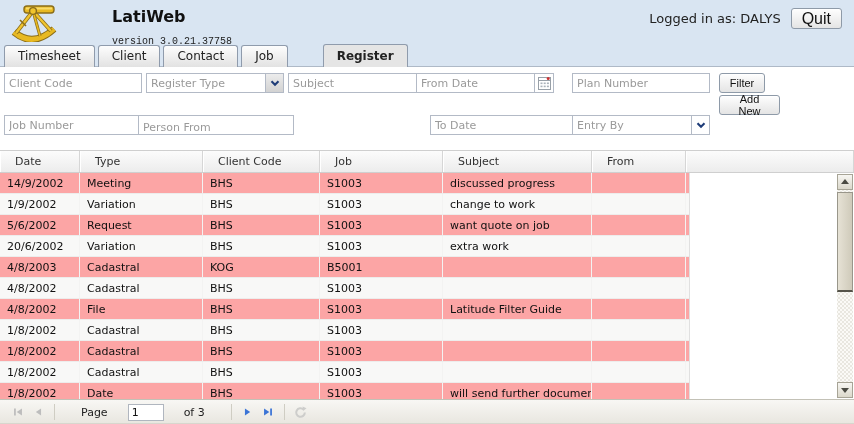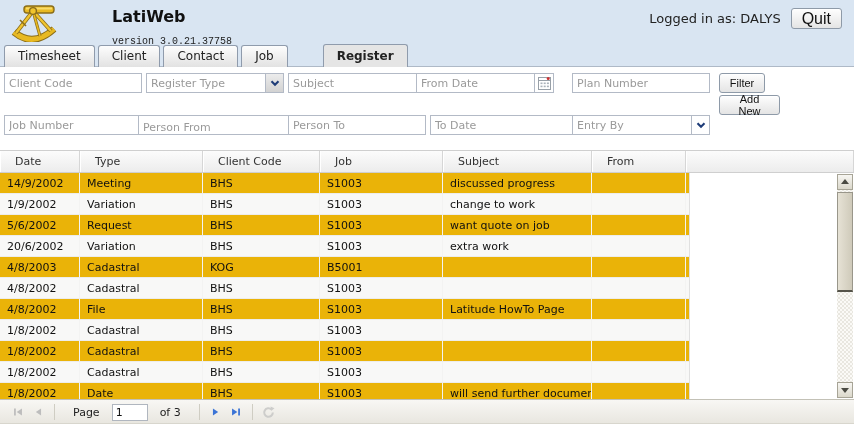--- a/index.html
+++ b/index.html
@@ -58,21 +58,21 @@
   }
   .gh-cell{
     height:100%;display:flex;align-items:center;padding-left:15px;color:#333;
     border-right:1px solid #d6d6d6;box-shadow:1px 0 0 #fff inset;cursor:pointer;
     overflow:hidden;white-space:nowrap;
   }
   .grid-rows{
     position:absolute;top:173px;left:0;width:690px;height:226px;overflow:hidden;
     border-right:1px solid #e0e0e0;background:#fff;
   }
-  .grid-row{display:flex;height:21px;border-bottom:1px solid #ededec;background:#eab308;cursor:pointer;}
+  .grid-row{display:flex;height:21px;border-bottom:1px solid #ededec;background:#fca5a5;cursor:pointer;}
   .grid-row:nth-child(even){background:#f8f8f7;}
   .g-cell{
     height:100%;display:flex;align-items:center;padding-left:7px;
     overflow:hidden;white-space:nowrap;border-right:1px solid #f3f3f2;color:#111;
   }
   
   .vscroll{position:absolute;left:837px;top:174px;width:16px;height:224px;}
   .scroll-btn{
     position:absolute;left:0;width:16px;height:16px;display:flex;align-items:center;justify-content:center;
     background:linear-gradient(#f7f6f2,#dbd8cb);border:1px solid #a7a496;cursor:pointer;
@@ -88,21 +88,21 @@
     background:linear-gradient(90deg,#e6e2d5,#cfcaba);border:1px solid #99968a;border-bottom:2px solid #55534a;
   }
   
   .pager{
     position:absolute;top:399px;left:0;width:854px;height:25px;
     background:linear-gradient(#f8f7f4,#e8e6df);border-top:1px solid #c3c1b6;
     display:flex;align-items:center;padding:0 8px;
   }
   .pager .sep{width:1px;height:16px;background:#cfcdc3;margin:0 6px;}
   .p-icon{width:16px;height:16px;display:flex;align-items:center;justify-content:center;cursor:pointer;margin:0 2px;}
-  .p-label{color:#222;margin:0 12px;}
+  .p-label{color:#222;margin:0 20px;}
   .page-input{
     width:36px;height:17px;border:1px solid #b0b6bf;font-family:inherit;font-size:11px;padding:0 3px;color:#111;
   }
   .p-display{margin-left:auto;color:#333;}
 </style>
 </head>
 <body>
 
 <div id="app">
 
@@ -177,23 +177,20 @@
   </div>
   <button class="btn filter-btn">Filter</button>
   <button class="btn addnew-btn">Add New</button>
 
   <div class="f-input" style="left:4px;top:115px;width:164px;">
     <input placeholder="Job Number" style="">
   </div>
   <div class="f-input" style="left:138px;top:115px;width:156px;align-items:flex-end;">
     <input placeholder="Person From" style="">
   </div>
-  <div class="f-input" style="left:288px;top:115px;width:138px;">
-    <input placeholder="Person To" style="">
-  </div>
   <div class="f-combo" style="left:430px;top:115px;width:162px;">
     <input placeholder="To Date" style="">
     <span class="trigger date-trigger">
       <svg width="13" height="14" viewBox="0 0 13 14">
         <rect x="0.5" y="1.5" width="12" height="12" fill="#fff" stroke="#98a0a8"></rect>
         <line x1="1" y1="4.5" x2="12" y2="4.5" stroke="#98a0a8"></line>
         <circle cx="10.2" cy="2.6" r="1.5" fill="#cc3333"></circle>
         <g fill="#aab2ba">
           <rect x="2.5" y="6.5" width="2" height="1.6"></rect>
             <rect x="5.7" y="6.5" width="2" height="1.6"></rect>
@@ -270,21 +267,21 @@
         <div class="g-cell" style="width: 117px;">BHS</div>
         <div class="g-cell" style="width: 123px;">S1003</div>
         <div class="g-cell" style="width: 149px;"></div>
         <div class="g-cell" style="width: 94px;"></div>
       </div>
       <div class="grid-row">
         <div class="g-cell" style="width: 80px;">4/8/2002</div>
         <div class="g-cell" style="width: 123px;">File</div>
         <div class="g-cell" style="width: 117px;">BHS</div>
         <div class="g-cell" style="width: 123px;">S1003</div>
-        <div class="g-cell" style="width: 149px;">Latitude HowTo Page</div>
+        <div class="g-cell" style="width: 149px;">Latitude Filter Guide</div>
         <div class="g-cell" style="width: 94px;"></div>
       </div>
       <div class="grid-row">
         <div class="g-cell" style="width: 80px;">1/8/2002</div>
         <div class="g-cell" style="width: 123px;">Cadastral</div>
         <div class="g-cell" style="width: 117px;">BHS</div>
         <div class="g-cell" style="width: 123px;">S1003</div>
         <div class="g-cell" style="width: 149px;"></div>
         <div class="g-cell" style="width: 94px;"></div>
       </div>

